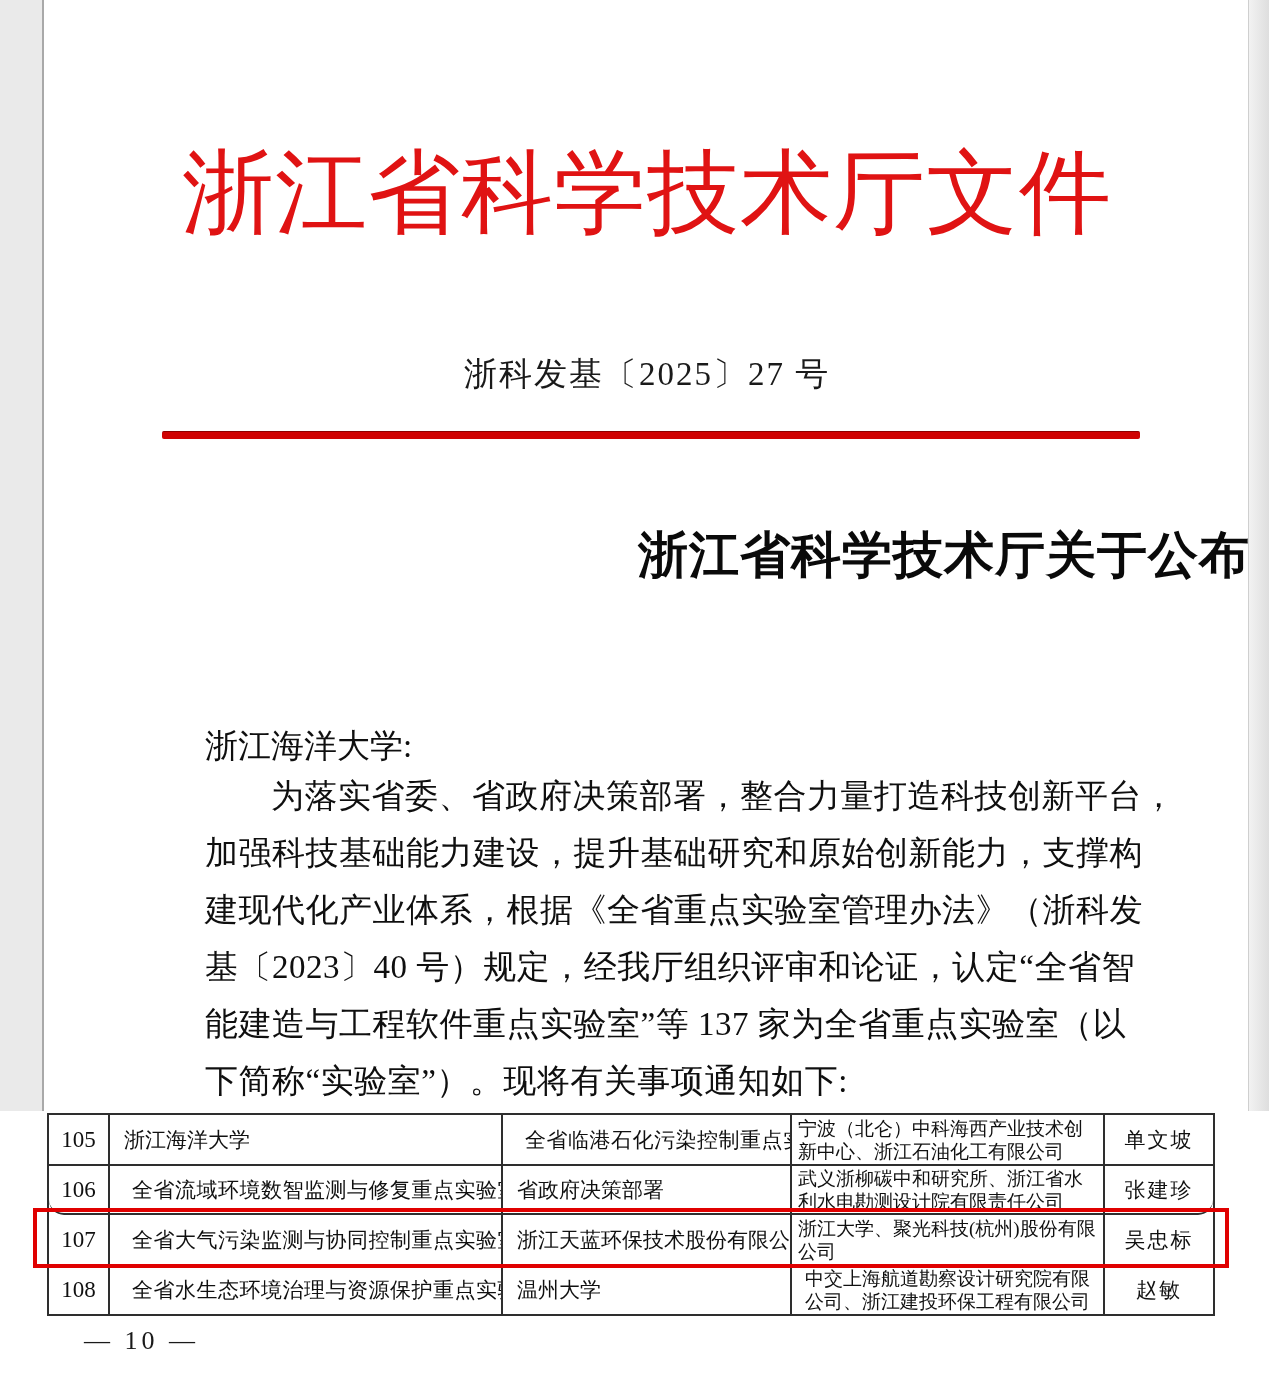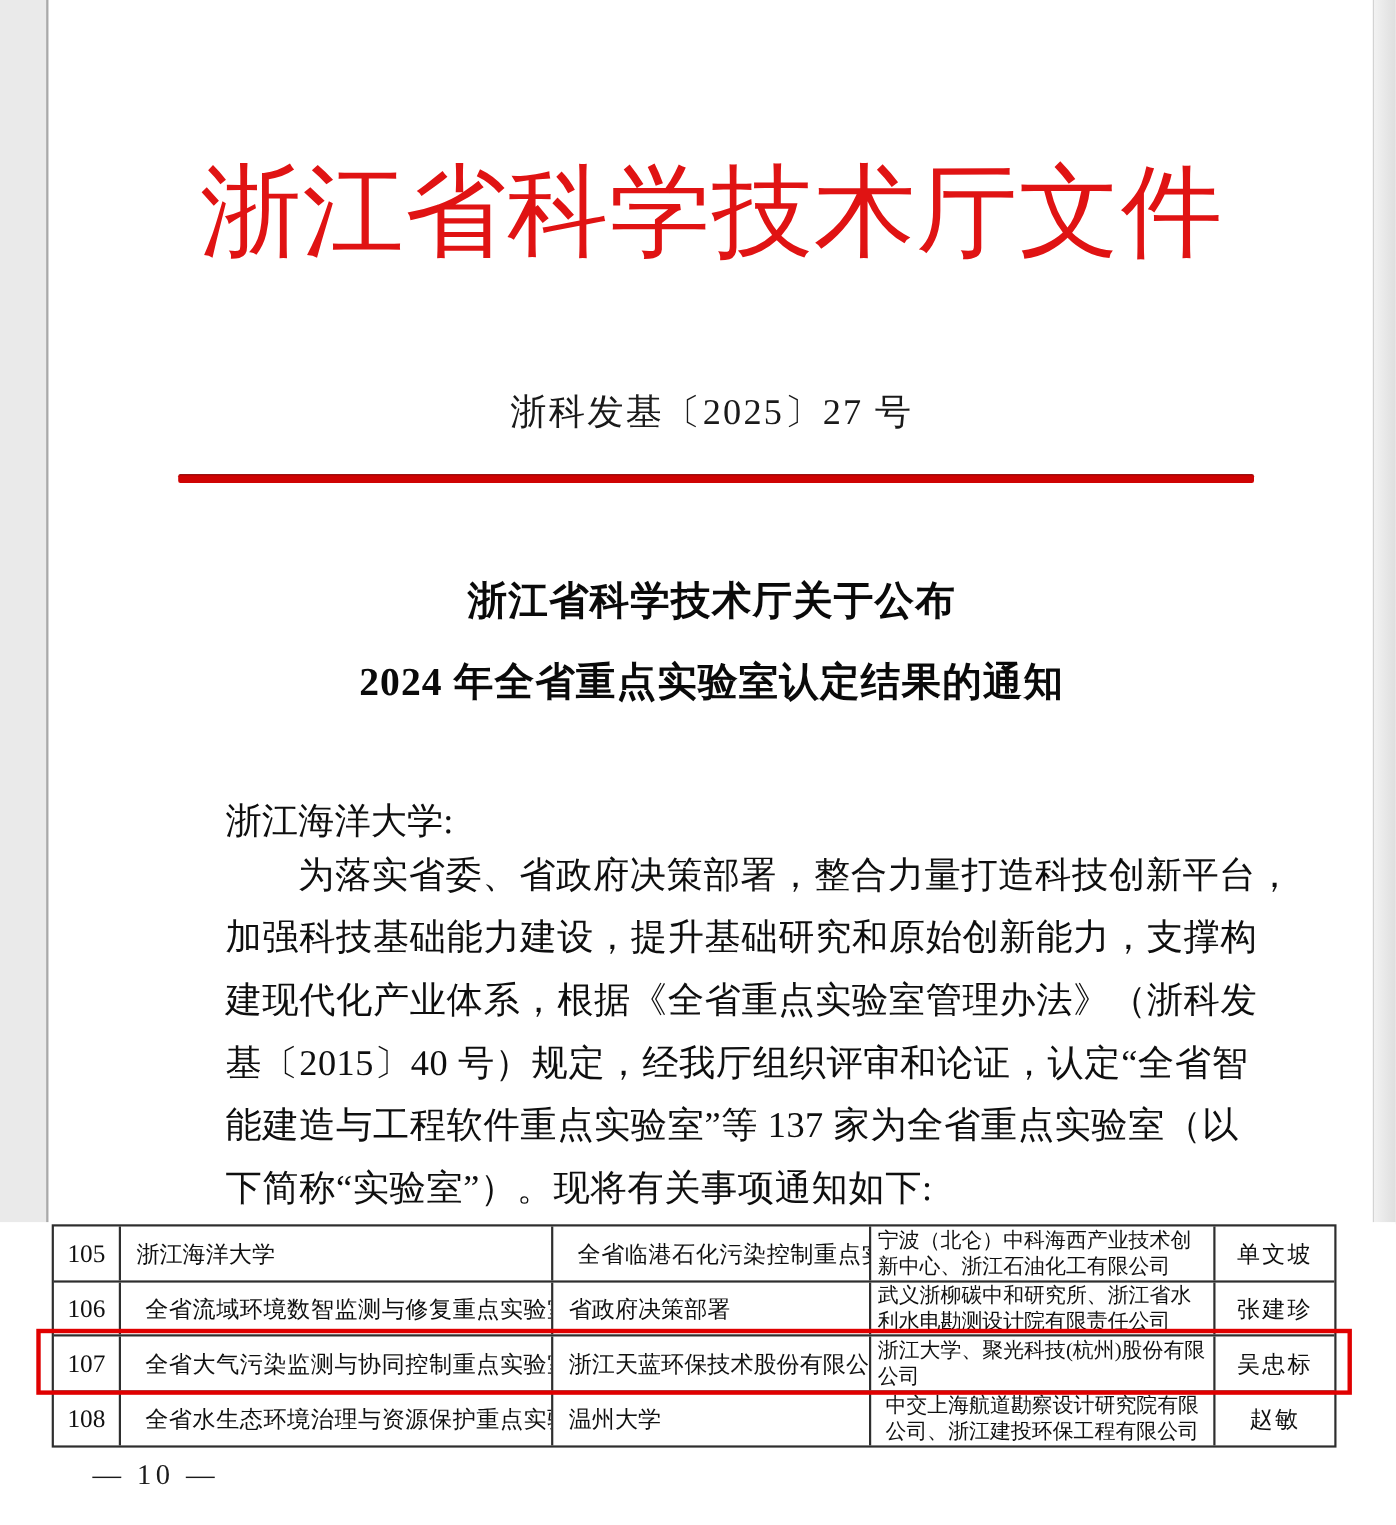--- a/index.html
+++ b/index.html
@@ -26,22 +26,22 @@
   .doc-no {
     position:absolute; left:44px; top:352px; width:1206px;
     text-align:center; font-size:33px; letter-spacing:2px; color:#1a1a1a;
   }
   .red-rule {
     position:absolute; left:162px; top:431px; width:978px; height:8px;
     background:#cf0303; border-top:1px solid #8f0000; border-radius:2px;
     box-sizing:border-box;
   }
   .notice-title {
-    position:absolute; left:44px; width:1206px; text-align:center;
-    font-weight:bold; font-size:36px; color:#0a0a0a; letter-spacing:1px;
+    position:absolute; left:44px; width:1206px; text-align:right;
+    font-weight:bold; font-size:50px; color:#0a0a0a; letter-spacing:1px;
     white-space:nowrap;
   }
   .nt1 { top:522px; }
   .nt2 { top:596px; }
   .salutation {
     position:absolute; left:205px; top:724px; font-size:33px; color:#0f0f0f;
   }
   .body-text {
     position:absolute; left:205px; top:768px; width:940px;
     font-size:33px; line-height:57px; color:#0f0f0f; letter-spacing:0.5px;
@@ -56,21 +56,21 @@
   .doc-table {
     position:absolute; left:47px; top:2px;
     border:2px solid #2e2e2e; background:#ffffff;
   }
   .trow {
     display:grid; grid-template-columns:61px 393px 289px 313px 108px;
     border-bottom:2px solid #2e2e2e;
   }
   .trow:last-child { border-bottom:none; }
   .trow:nth-child(1) { height:49px; }
-  .trow:nth-child(2) { height:47px; }
+  .trow:nth-child(2) { height:47px;border-radius:15px; }
   .trow:nth-child(3) { height:49px; }
   .trow:nth-child(4) { height:48px;text-align:center; }
   .tcell {
     border-right:2px solid #2e2e2e; box-sizing:border-box; overflow:hidden;
     display:flex; align-items:center; font-size:21px; color:#101010;
   }
   .tcell:last-child { border-right:none; }
   .c-no  { justify-content:center; font-size:23px; }
   .c-lab { padding-left:22px; letter-spacing:0.5px; white-space:nowrap; }
   .c-inst{ padding-left:14px; white-space:nowrap; }
@@ -93,29 +93,28 @@
   <div class="margin-left"></div>
   <div class="margin-right"></div>
 
   <h1 class="red-head">浙江省科学技术厅文件</h1>
 
   <div class="doc-no">浙科发基〔2025〕27 号</div>
 
   <div class="red-rule"></div>
 
   <div class="notice-title nt1">浙江省科学技术厅关于公布</div>
-  <div class="notice-title nt2">2024 年全省重点实验室认定结果的通知</div>
 
   <div class="salutation">浙江海洋大学:</div>
 
   <div class="body-text">
     <div class="body-line indent">为落实省委、省政府决策部署，整合力量打造科技创新平台，</div>
     <div class="body-line">加强科技基础能力建设，提升基础研究和原始创新能力，支撑构</div>
     <div class="body-line">建现代化产业体系，根据《全省重点实验室管理办法》（浙科发</div>
-    <div class="body-line">基〔2015〕40 号）规定，经我厅组织评审和论证，认定“全省智</div>
+    <div class="body-line">基〔2023〕40 号）规定，经我厅组织评审和论证，认定“全省智</div>
     <div class="body-line">能建造与工程软件重点实验室”等 137 家为全省重点实验室（以</div>
     <div class="body-line">下简称“实验室”）。现将有关事项通知如下:</div>
   </div>
 
   <div class="table-section">
     <div class="doc-table">
 
       <div class="trow">
         <div class="tcell c-no">105</div>
         <div class="tcell c-inst">浙江海洋大学</div>

